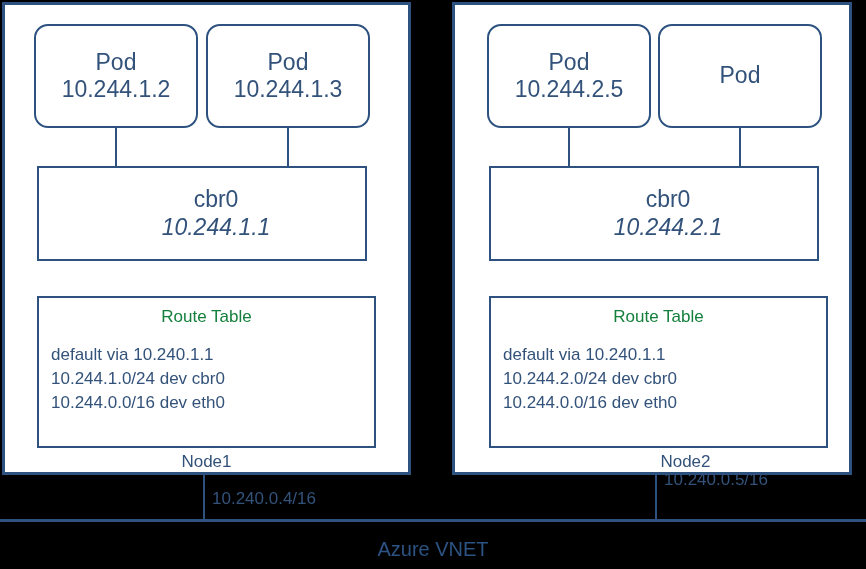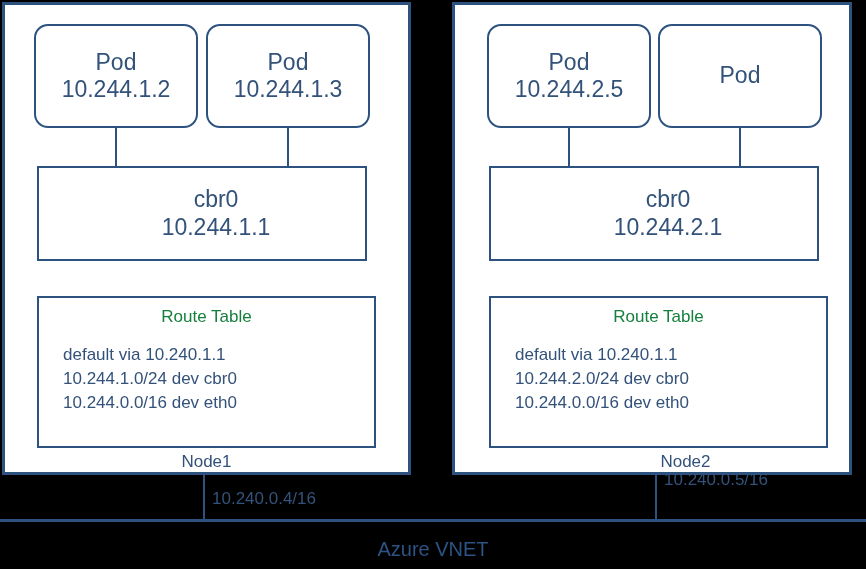--- a/index.html
+++ b/index.html
@@ -52,38 +52,38 @@
     border: 2px solid #2d5280;
     box-sizing: border-box;
     display: flex;
     flex-direction: column;
     align-items: center;
     justify-content: center;
     line-height: 1.18;
     padding-left: 28px;
   }
   .bridge-box .lbl-title { font-size: 23px; color: #33527a; }
-  .bridge-box .lbl-ip    { font-size: 23px; color: #33527a; }
+  .bridge-box .lbl-ip    { font-size: 23px; color: #33527a; font-style: italic; }
 
   
   .route-box {
     position: absolute;
     background: #ffffff;
     border: 2px solid #2d5280;
     box-sizing: border-box;
   }
   .route-title {
     text-align: center;
     font-size: 17px;
     color: #15803d;
     margin-top: 9px;
   }
   .route-lines {
     margin-top: 16px;
-    padding-left: 24px;
+    padding-left: 12px;
     font-size: 17px;
     color: #33527a;
     line-height: 1.42;
   }
   .route-lines div { white-space: pre; }
 
   
   .node-caption {
     position: absolute;
     text-align: center;

